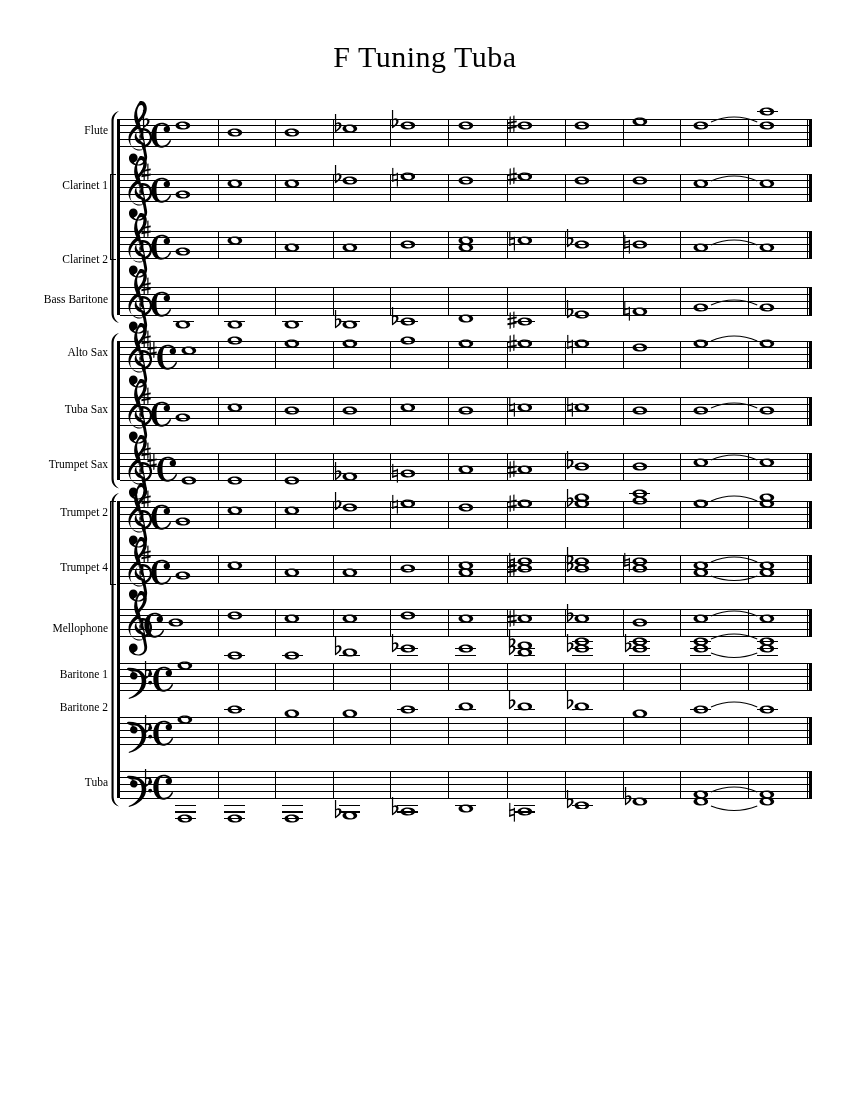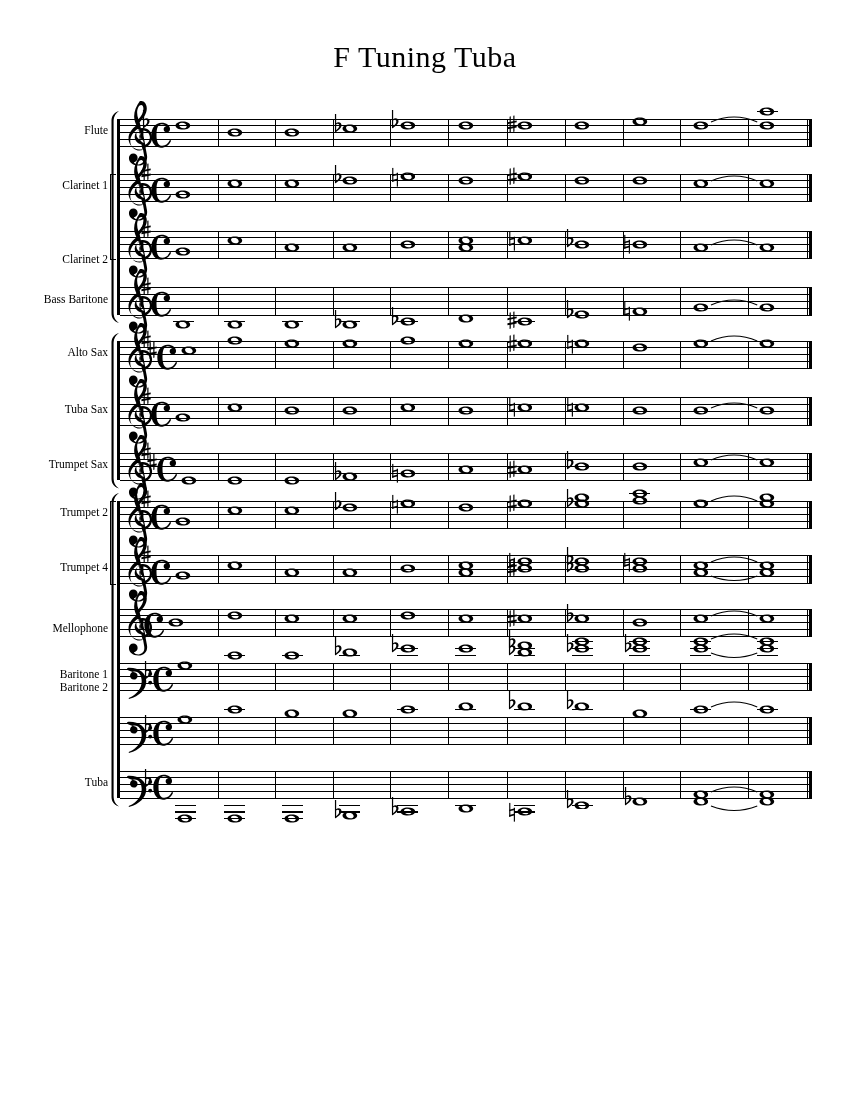--- a/index.html
+++ b/index.html
@@ -1131,21 +1131,21 @@
       <svg width="15.732" height="8.97" viewBox="0 0 38 22" style="position: absolute; left: 759.334px; top: 637.315px;">
         <path d="M19 1 C29.5 1 37 5.2 37 11 C37 16.8 29.5 21 19 21 C8.5 21 1 16.8 1 11 C1 5.2 8.5 1 19 1 Z M16.8 4.2 C12.4 4.2 9.6 6.2 9.6 9.2 C9.6 13.4 14.6 17.8 21 17.8 C25.5 17.8 28.4 15.8 28.4 12.8 C28.4 8.6 23.3 4.2 16.8 4.2 Z" fill="#000" fill-rule="evenodd"></path>
       </svg>
       <div class="endbar-thin" style="position: absolute; left: 806.8px; top: 662.5px; width: 1.1px; height: 27.6px; background: rgb(0, 0, 0);"></div>
       <div class="endbar-thick" style="position: absolute; left: 809px; top: 662.5px; width: 3px; height: 27.6px; background: rgb(0, 0, 0);"></div>
       <div class="ln" style="position: absolute; left: 120px; top: 716.5px; width: 692px; height: 1px; background: rgb(0, 0, 0);"></div>
       <div class="ln" style="position: absolute; left: 120px; top: 723.4px; width: 692px; height: 1px; background: rgb(0, 0, 0);"></div>
       <div class="ln" style="position: absolute; left: 120px; top: 730.3px; width: 692px; height: 1px; background: rgb(0, 0, 0);"></div>
       <div class="ln" style="position: absolute; left: 120px; top: 737.2px; width: 692px; height: 1px; background: rgb(0, 0, 0);"></div>
       <div class="ln" style="position: absolute; left: 120px; top: 744.1px; width: 692px; height: 1px; background: rgb(0, 0, 0);"></div>
-      <div class="instr-label" style="left: 0px; width: 108px; top: 681px;">Baritone 2</div>
+      <div class="instr-label" style="left: 0px; width: 108px; top: 701px;">Baritone 2</div>
       <svg width="32.775" height="34.5" viewBox="0 0 50 50" style="position: absolute; left: 124px; top: 720.295px;">
         <path d="M4.5 3.5 C4.5 2 6 1.4 8.5 1.4 C23.5 1.4 34 9.8 34 21.8 C34 34.5 23 44.5 8.5 48.8 C7.2 49.2 6.6 47.9 7.9 47.3 C20.2 41.3 27 32.2 27 21.8 C27 13.2 22.6 7.2 16.4 7.2 C12.1 7.2 9.2 9.9 9.2 13.5 C9.2 16.9 11.7 19.4 15 19.4 C18.3 19.4 20.7 17 20.7 13.8 C20.7 11 18.8 8.8 16 8.4 C16 8.4 4.5 5 4.5 3.5 Z" fill="#000"></path>
         <circle cx="40" cy="11" r="3" fill="#000"></circle>
         <circle cx="40" cy="24" r="3" fill="#000"></circle>
       </svg>
       <svg width="9.522000000000002" height="20.700000000000003" viewBox="0 0 20 44" style="position: absolute; left: 143px; top: 715.396px;">
         <g>
           <path d="M4 0 L4 38 C4 38 4.3 39.5 5.5 38.6 C9 36 18 30.5 18 23.8 C18 19.6 15.2 17.4 11.8 17.4 C9.6 17.4 7.8 18.4 6.6 19.6 L6.6 0 Z M6.6 22.2 C7.5 21.2 8.7 20.6 9.9 20.6 C12 20.6 13.3 22.1 13.3 24.6 C13.3 28.2 10.6 31.6 6.6 34.6 Z" fill="#000" fill-rule="evenodd"></path>
         </g>
       </svg>

